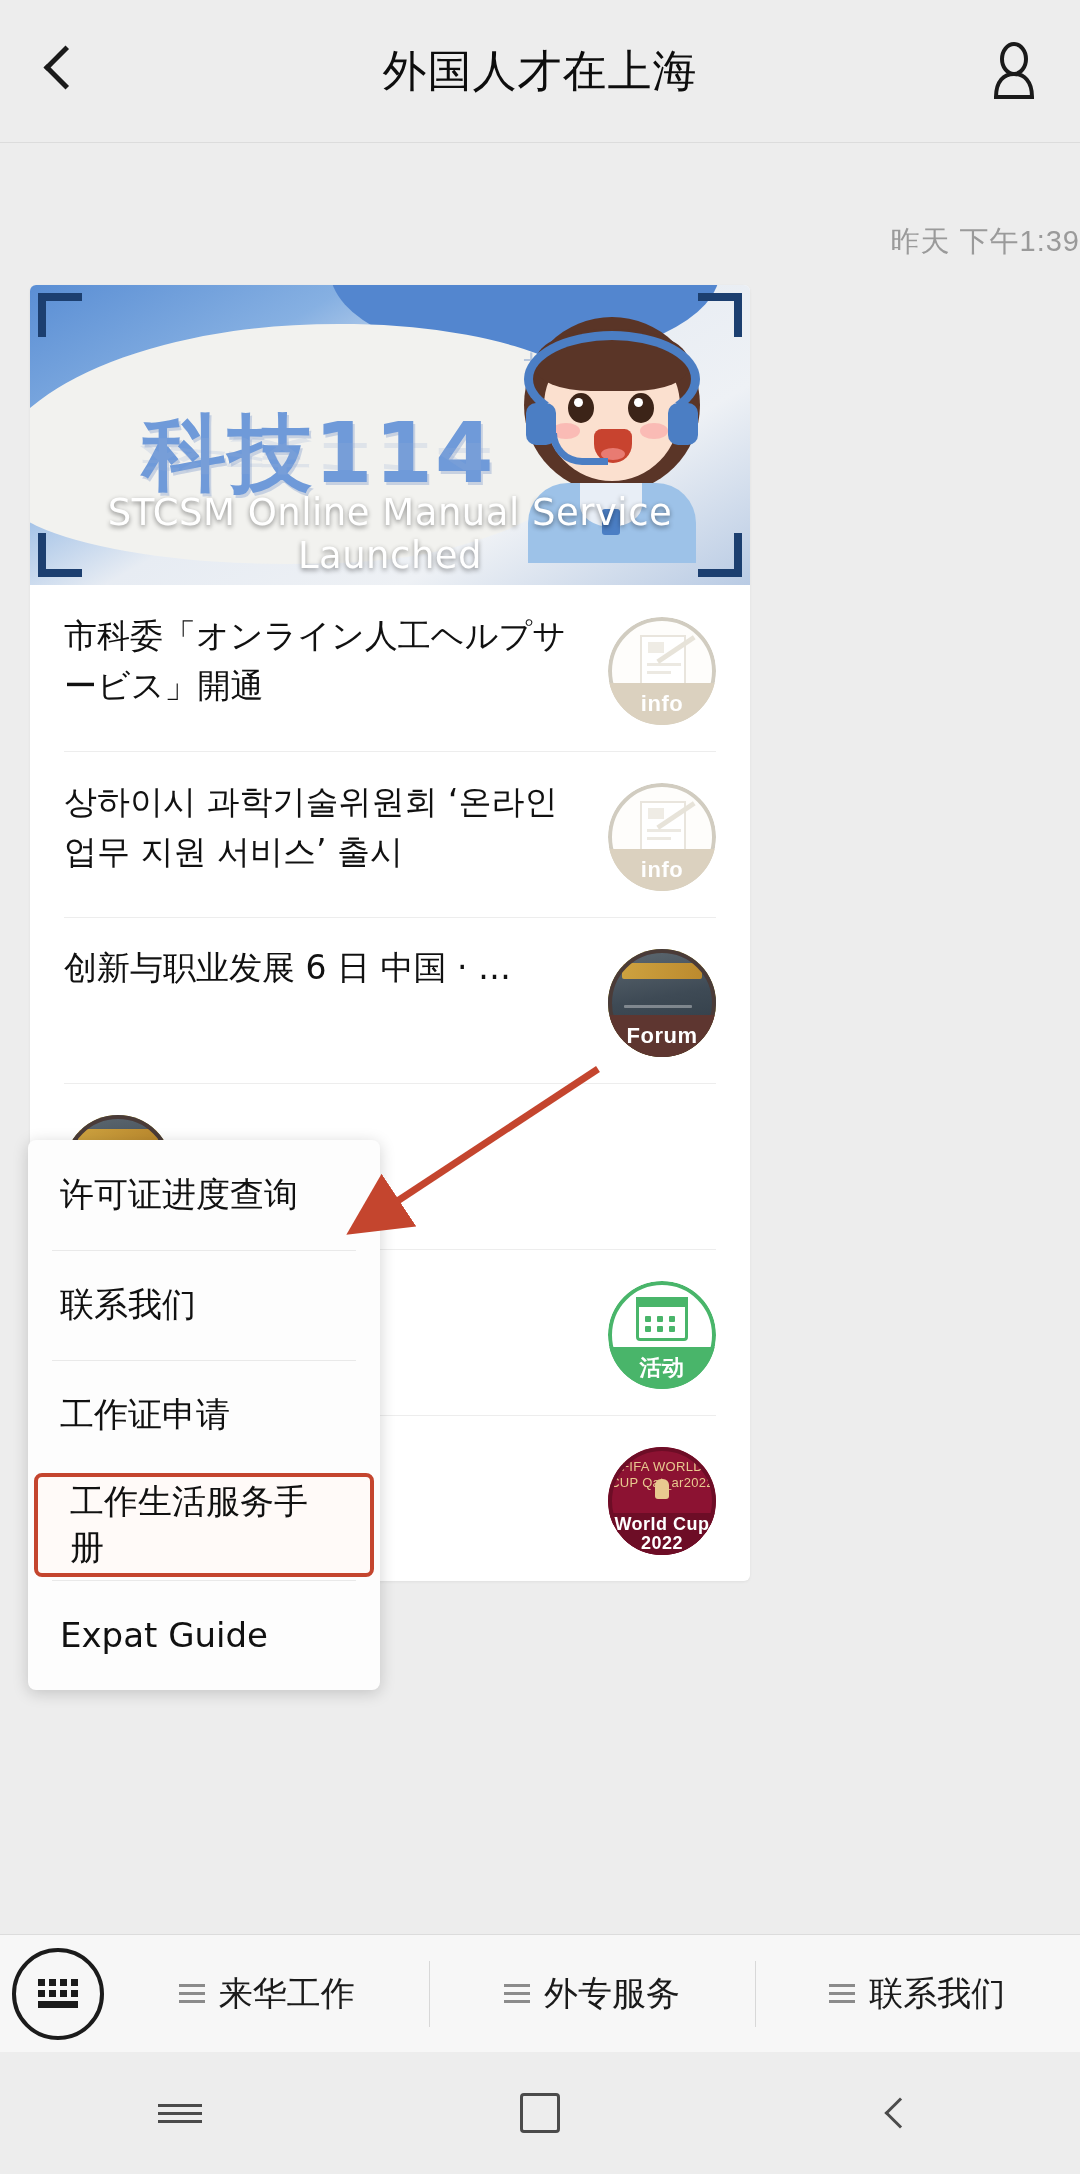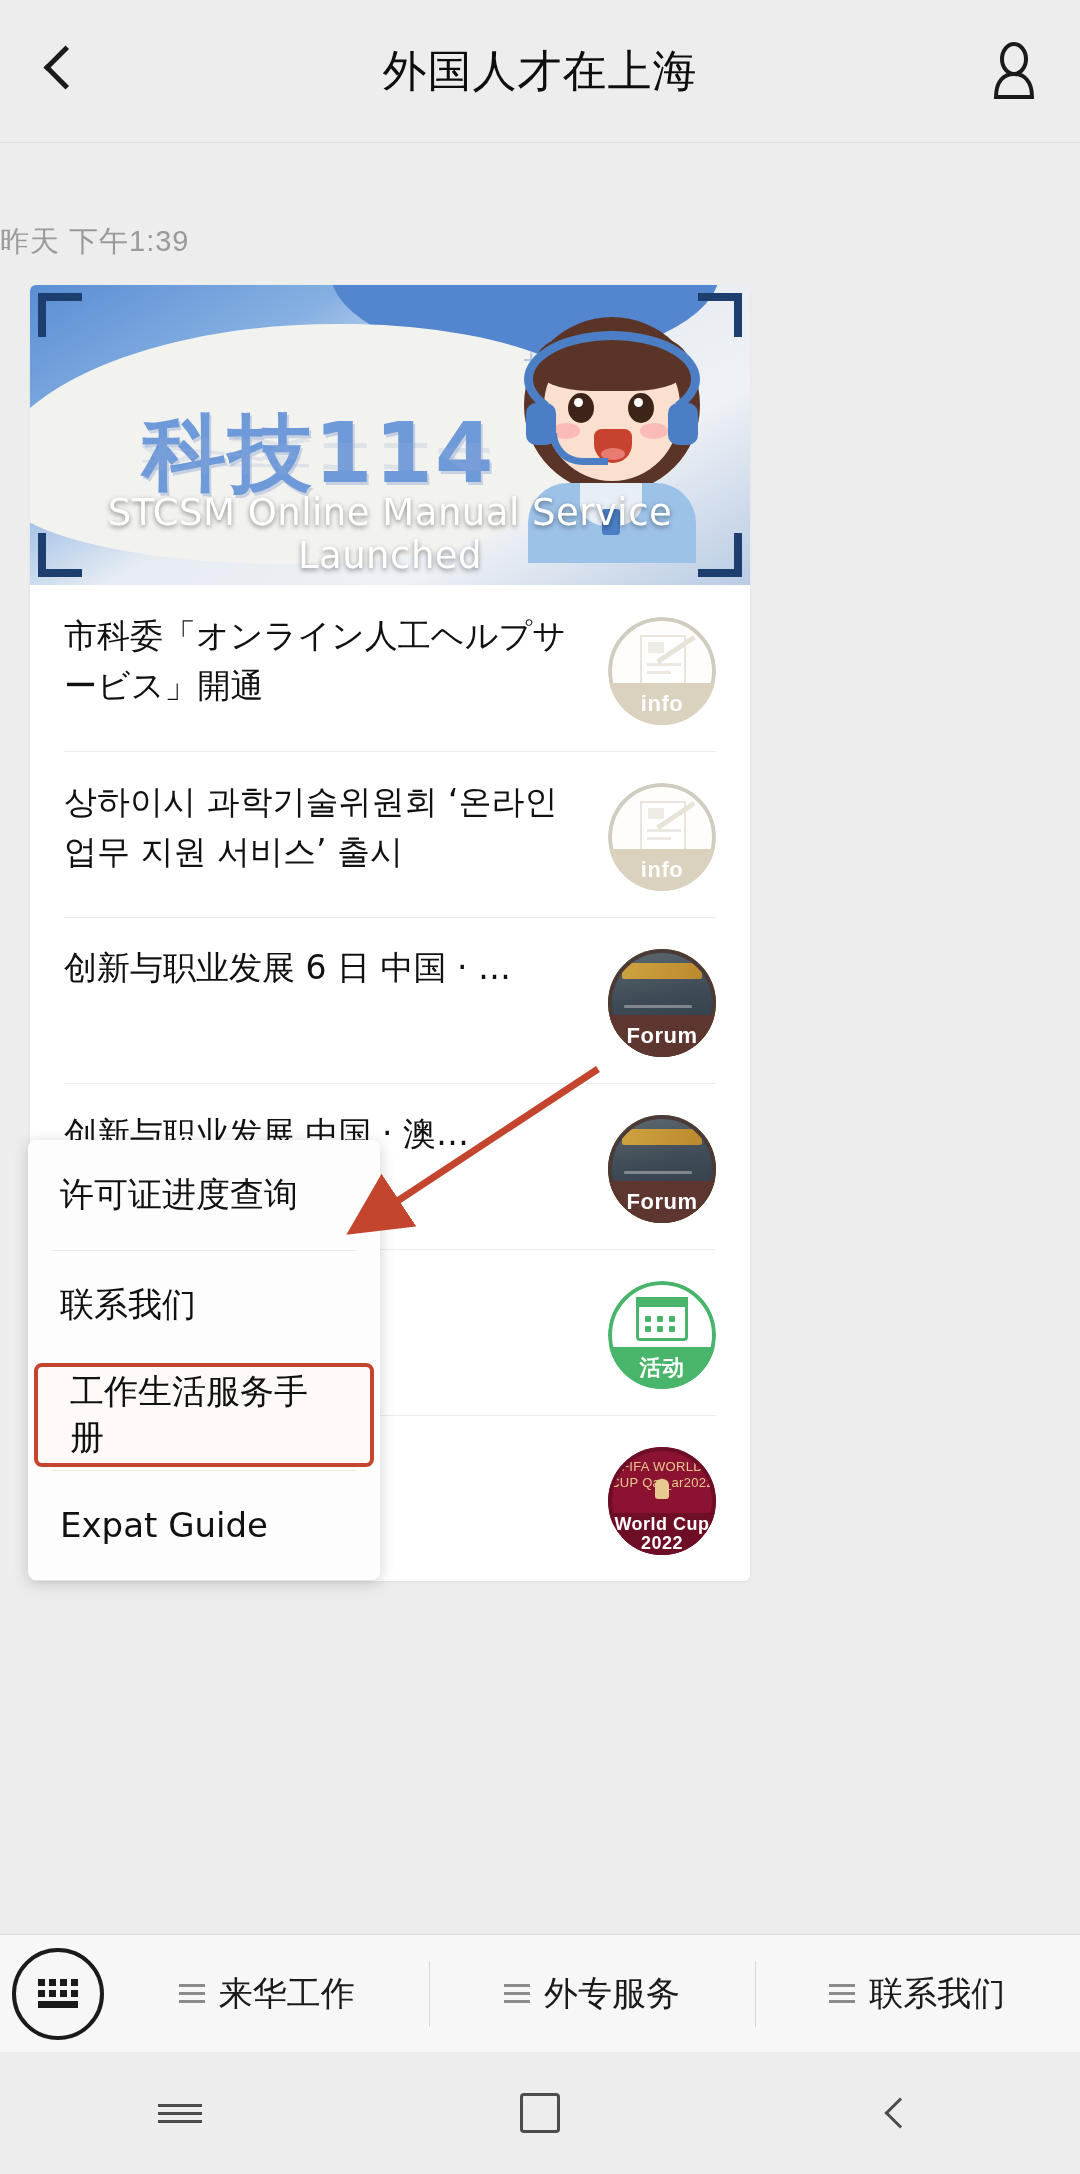--- a/index.html
+++ b/index.html
@@ -26,21 +26,21 @@
   }
   .header-title {
     font-size: 44px; color: #0d0d0d; letter-spacing: 1px; font-weight: 500;
     position: absolute; left: 0; right: 0; text-align: center; pointer-events: none;
   }
   .person-icon { width: 56px; height: 60px; position: relative; flex: 0 0 auto; }
   .person-icon svg { display: block; }
 
   
   .timestamp {
-    position: absolute; top: 222px; left: 0; width: 1080px; text-align: left;
+    position: absolute; top: 222px; left: 0; width: 1080px; text-align: right;
     font-size: 29px; color: #9a9a9a; letter-spacing: 1px;
   }
 
   
   .msg-card {
     position: absolute; top: 285px; left: 30px; width: 720px;
     background: #ffffff; border-radius: 6px; overflow: hidden;
     box-shadow: 0 1px 3px rgba(0,0,0,.06);
   }
 
@@ -317,21 +317,20 @@
         <div class="ftitle"></div>
         <div class="fline"></div>
           <div class="fline"></div>
           <div class="fline"></div>
         <div class="thumb-ring"></div>
         <div class="thumb-label">Forum</div>
       </div>
     </div>
 
     <div class="article-row">
-      <div class="article-title">创新与职业发展 中国 · 澳…</div>
       <div class="thumb forum">
         <div class="fphoto"></div>
         <div class="ftitle"></div>
         <div class="fline"></div>
           <div class="fline"></div>
           <div class="fline"></div>
         <div class="thumb-ring"></div>
         <div class="thumb-label">Forum</div>
       </div>
     </div>
@@ -372,20 +371,21 @@
       <marker id="ah" markerWidth="9" markerHeight="9" refX="7" refY="4.5" orient="auto">
         <path d="M0,0 L9,4.5 L0,9 z" fill="#c4452e"></path>
       </marker>
     </defs>
     <line x1="268" y1="14" x2="28" y2="172" stroke="#c4452e" stroke-width="7" marker-end="url(#ah)"></line>
   </svg>
 
   <div class="popup">
     <div class="popup-item">许可证进度查询</div>
     <div class="popup-item">联系我们</div>
+    <div class="popup-item">工作证申请</div>
     <div class="popup-item highlighted">工作生活服务手册</div>
     <div class="popup-item">Expat Guide</div>
   </div>
 
   <div class="bottom-bar">
     <div class="kb-toggle">
       <span class="kb-grid">
         <i></i>
           <i></i>
           <i></i>

